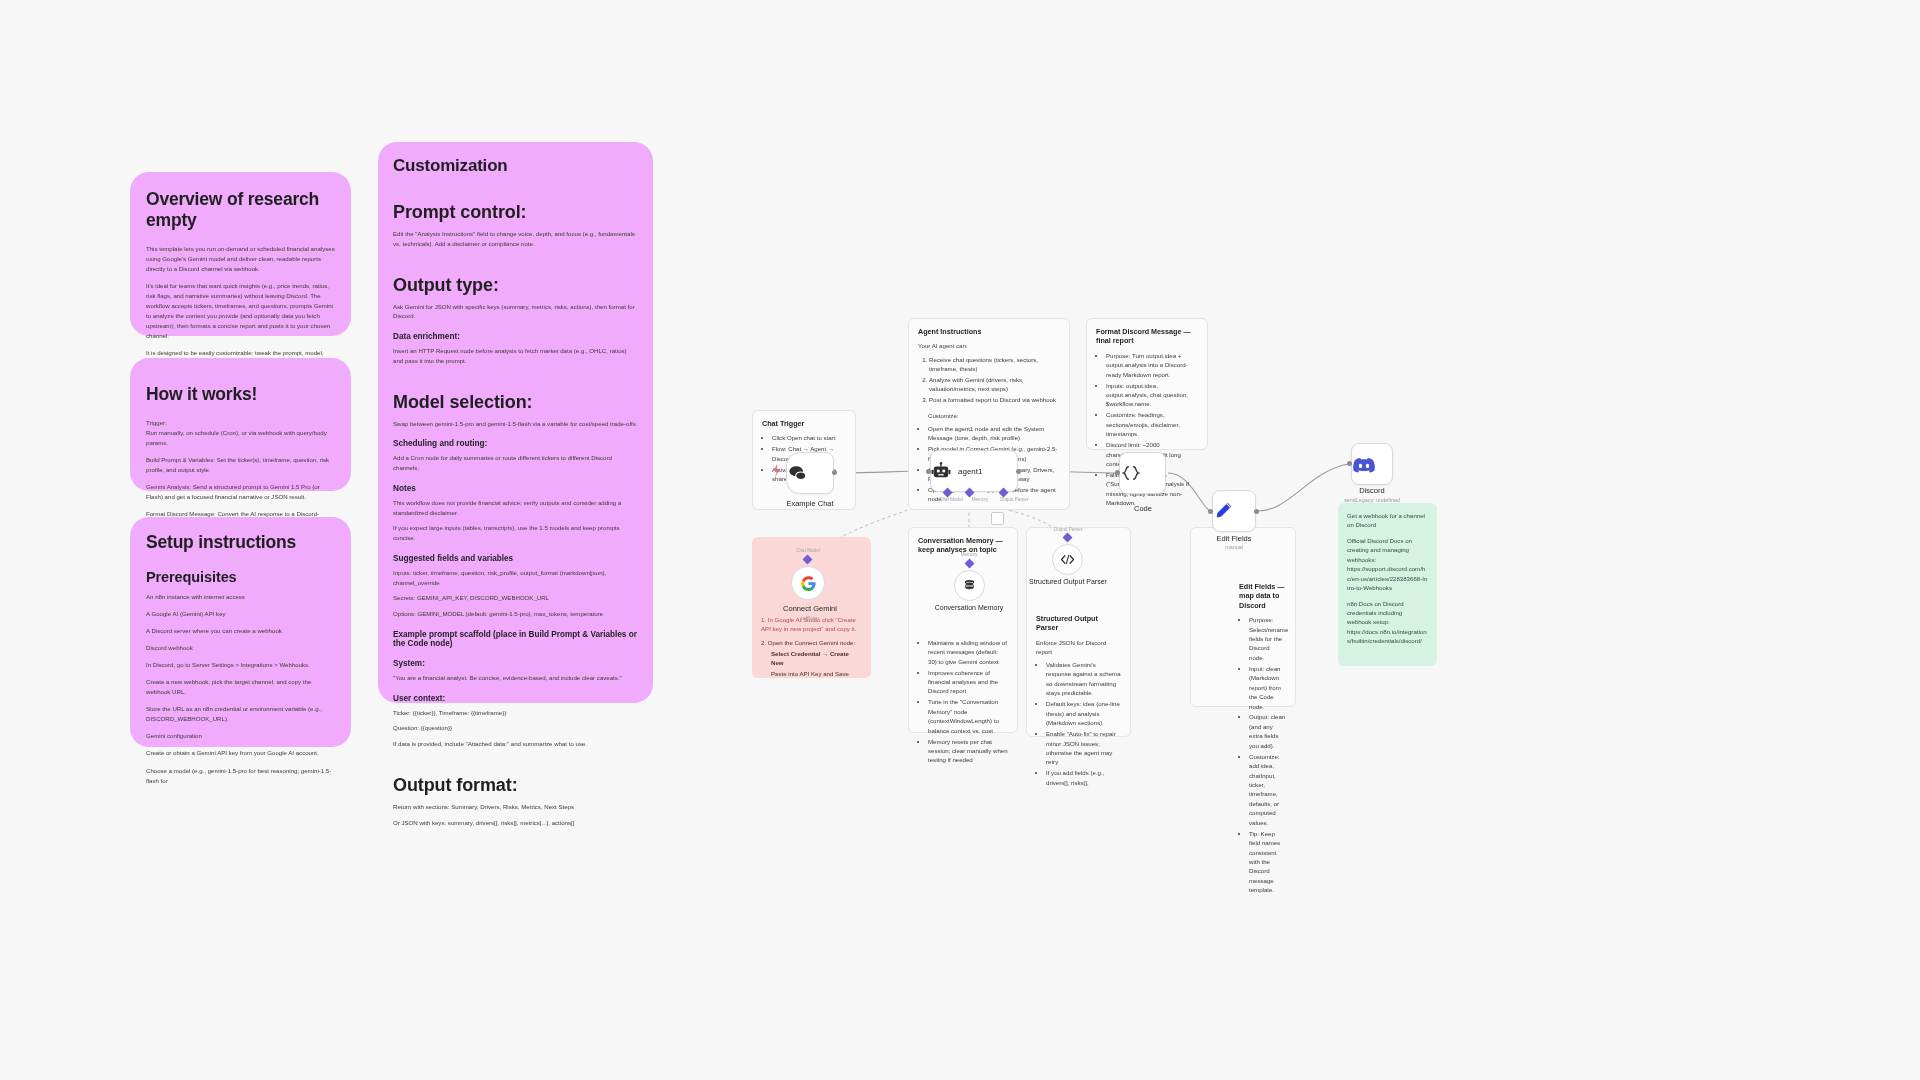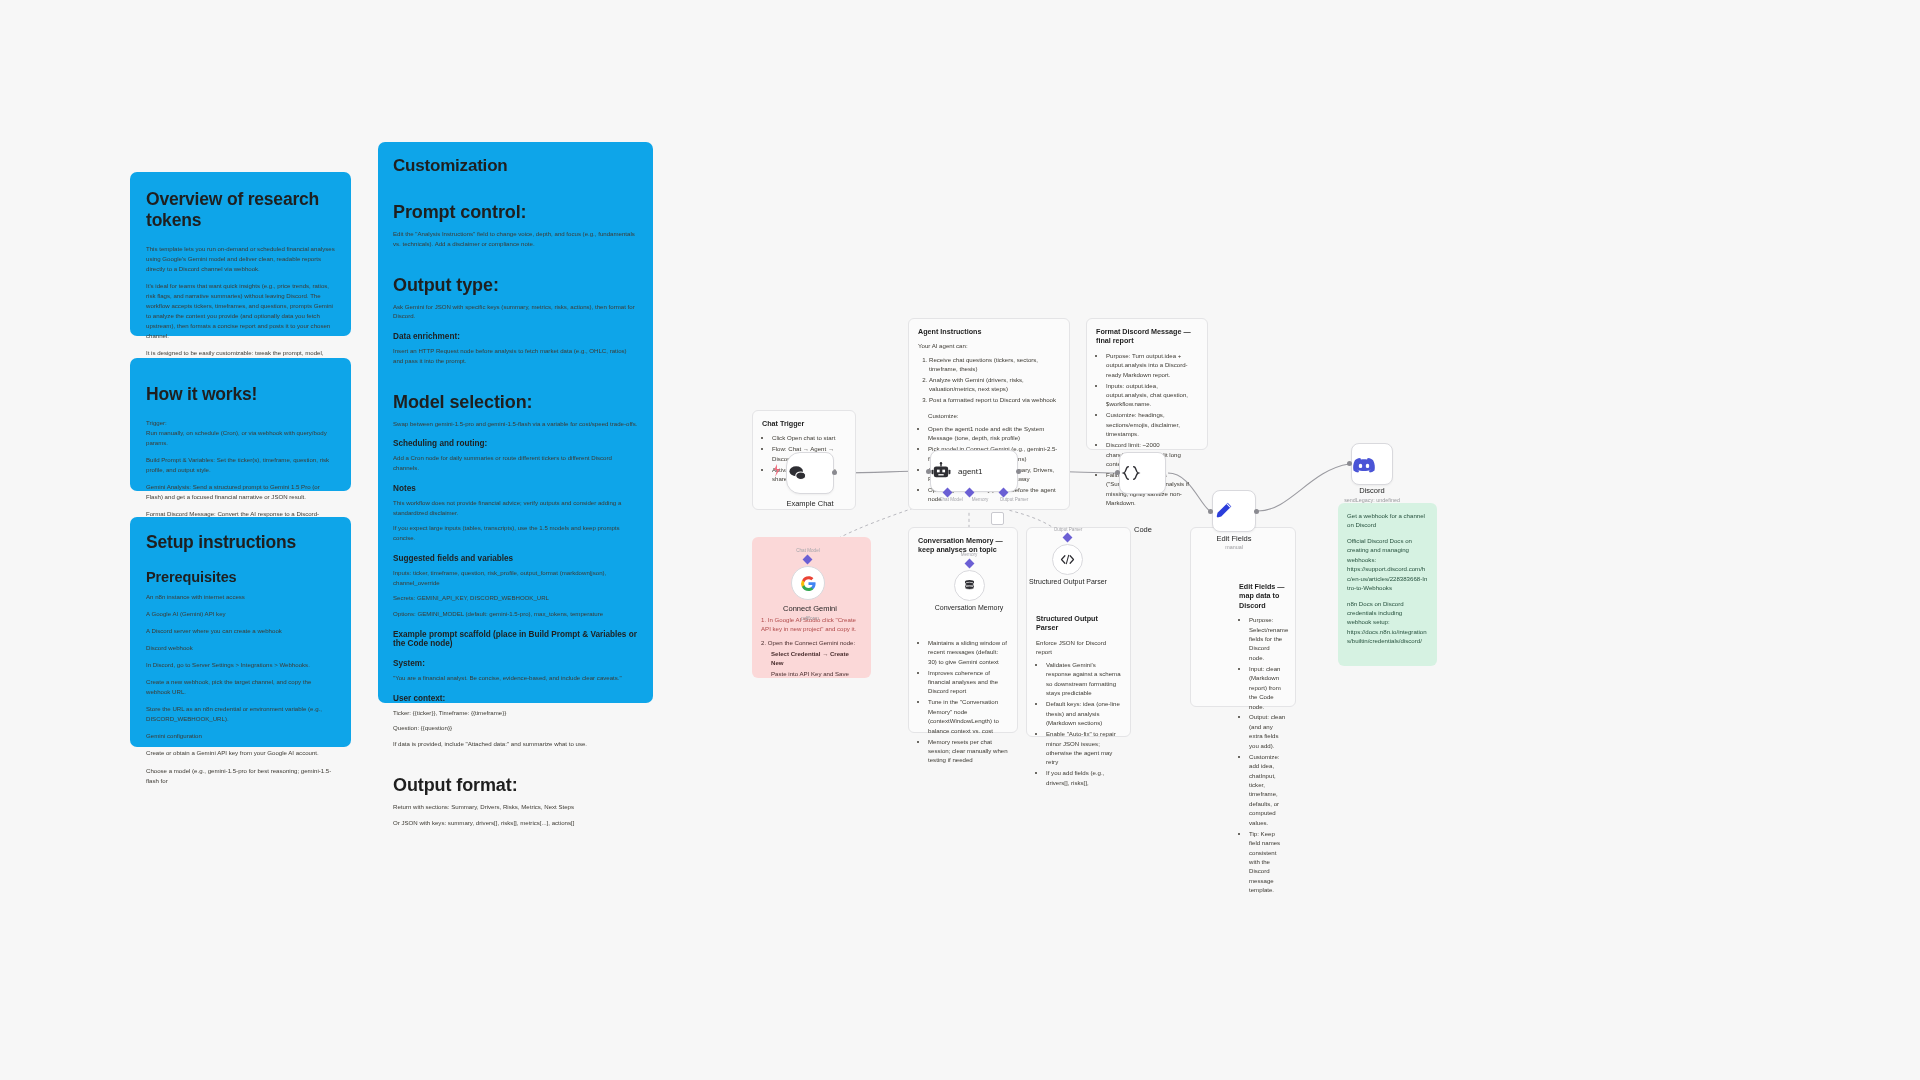--- a/index.html
+++ b/index.html
@@ -8,22 +8,22 @@
     background:#f7f7f7;
     font-family:"Liberation Sans", sans-serif;
     color:#2b2b2b;
     -webkit-font-smoothing:antialiased;
   }
   .canvas{position:absolute;inset:0;}
 
   
   .sticky{
     position:absolute;
-    background:#0ea5e9;
-    border-radius:7px;
+    background:#f0abfc;
+    border-radius:19px;
     box-sizing:border-box;
   }
   .sticky h1{
     font-size:17.5px;font-weight:700;margin:0 0 13px 0;letter-spacing:-.2px;color:#1f1f1f;
   }
   .sticky h2{
     font-size:14.5px;font-weight:700;margin:16px 0 7px 0;letter-spacing:-.1px;color:#1f1f1f;
   }
   .sticky h3{
     font-size:10.5px;font-weight:700;margin:12px 0 5px 0;color:#1f1f1f;
@@ -116,21 +116,21 @@
     <path d="M 838 473 C 880 473 895 471 928 471" stroke="#9b9ba1" stroke-width="1.1" fill="none"></path>
     <path d="M 1022 471 C 1070 471 1090 473 1117 473" stroke="#9b9ba1" stroke-width="1.1" fill="none"></path>
     <path d="M 1168 473 C 1190 473 1200 505 1210 511" stroke="#9b9ba1" stroke-width="1.1" fill="none"></path>
     <path d="M 1258 511 C 1290 511 1310 470 1349 464" stroke="#9b9ba1" stroke-width="1.1" fill="none"></path>
     <path d="M 808 566 C 815 540 880 520 945 497" stroke="#b9b9bf" stroke-width="1" fill="none" stroke-dasharray="3 3"></path>
     <path d="M 969 570 C 969 545 969 525 969 510" stroke="#b9b9bf" stroke-width="1" fill="none" stroke-dasharray="3 3"></path>
     <path d="M 1067 544 C 1060 525 1030 515 1000 508" stroke="#b9b9bf" stroke-width="1" fill="none" stroke-dasharray="3 3"></path>
   </svg>
 
   <div class="sticky" id="note-overview">
-    <h1>Overview of research tokens</h1>
+    <h1>Overview of research empty</h1>
     <p>This template lets you run on-demand or scheduled financial analyses using Google's Gemini model and deliver clean, readable reports directly to a Discord channel via webhook.</p>
     <p>It's ideal for teams that want quick insights (e.g., price trends, ratios, risk flags, and narrative summaries) without leaving Discord. The workflow accepts tickers, timeframes, and questions, prompts Gemini to analyze the context you provide (and optionally data you fetch upstream), then formats a concise report and posts it to your chosen channel.</p>
     <p>It is designed to be easily customizable: tweak the prompt, model, output format, and metrics with a few fields—no complex code required.</p>
   </div>
 
   <div class="sticky" id="note-how">
     <h1>How it works!</h1>
     <p style="margin-bottom:0;">Trigger:</p>
     <p>Run manually, on schedule (Cron), or via webhook with query/body params.</p>
     <p>Build Prompt &amp; Variables: Set the ticker(s), timeframe, question, risk profile, and output style.</p>
@@ -323,21 +323,21 @@
   <div class="porttag" style="left:1014px;top:497px;">Output Parser</div>
   <div style="position:absolute;left:991px;top:512px;width:11px;height:11px;border:1px solid #c9c9cf;border-radius:2px;background:#fff;"></div>
 
   <div class="node" id="node-code">
     <svg width="22" height="18" viewBox="0 0 24 20">
       <path d="M9 3 C6 3 7 9 4 10 C7 11 6 17 9 17" stroke="#2e2e33" stroke-width="1.6" fill="none" stroke-linecap="round"></path>
       <path d="M15 3 C18 3 17 9 20 10 C17 11 18 17 15 17" stroke="#2e2e33" stroke-width="1.6" fill="none" stroke-linecap="round"></path>
     </svg>
   </div>
   <div class="port" style="left:1115px;top:470px;"></div>
-  <div class="node-label" style="left:1143px;top:525px;">Code</div>
+  <div class="node-label" style="left:1143px;top:504px;">Code</div>
 
   <div class="node" id="node-edit">
     <svg width="22" height="22" viewBox="0 0 24 24">
       <path d="M4 18 L5 14 L16 3 L20 7 L9 18 L5 19 Z" fill="#2b3ddb"></path>
       <path d="M15 4 L19 8" stroke="#fff" stroke-width="1.1"></path>
     </svg>
   </div>
   <div class="port" style="left:1208px;top:509px;"></div>
   <div class="port" style="left:1254px;top:509px;"></div>
   <div class="node-label" style="left:1234px;top:534px;">Edit Fields</div>

